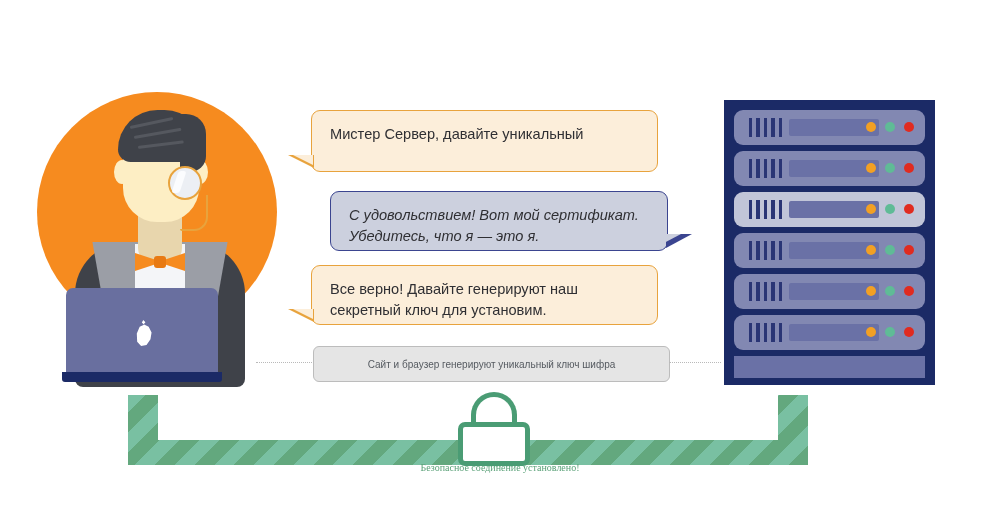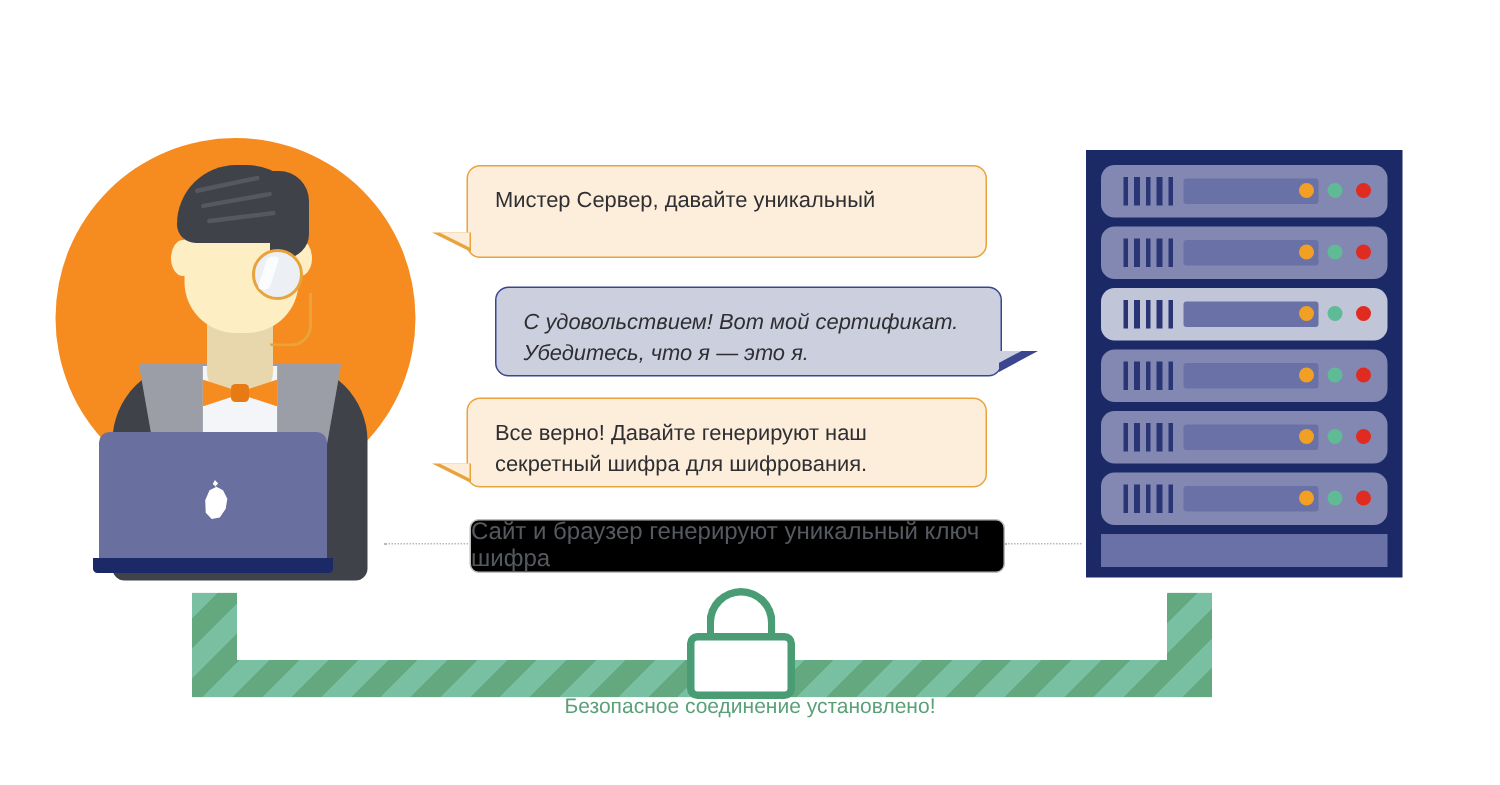--- a/index.html
+++ b/index.html
@@ -65,23 +65,23 @@
   .bub.blue{background:#ccd0de;border:1.8px solid #3b4590;}
   .tail{position:absolute;width:0;height:0;}
   .tail.o-left{border-top:13px solid #e8a33d;border-left:26px solid transparent;}
   .tail.o-left-in{border-top:10px solid #fceeda;border-left:20px solid transparent;}
   .tail.b-right{border-top:14px solid #3b4590;border-right:26px solid transparent;}
   .tail.b-right-in{border-top:10px solid #ccd0de;border-right:19px solid transparent;}
   .b{font-weight:bold;}
 
   
   .keybox{position:absolute;left:313px;top:346px;width:355px;height:34px;
-     background:#000000;border:1px solid #bcbcbc;border-radius:6px;
+     background:#e5e5e5;border:1px solid #bcbcbc;border-radius:6px;
      display:flex;align-items:center;justify-content:center;
-     font-size:16px;color:#555a60;}
+     font-size:10px;color:#555a60;}
   .dots{position:absolute;top:362px;height:0;border-top:1.6px dotted #b9b9b9;}
   .dots.left{left:256px;width:56px;}
   .dots.right{left:669px;width:52px;}
 
   
   .rack{position:absolute;left:724px;top:100px;width:211px;height:285px;
      background:#1b2a66;padding:10px;box-sizing:border-box;}
   .unit{height:35px;margin-bottom:6px;background:#8288b2;border-radius:9px;
      position:relative;}
   .unit.hl{background:#c1c5d8;}
@@ -99,22 +99,22 @@
         #63a87e 0 14px,#79c0a2 14px 28px);
      clip-path:polygon(0 0,30px 0,30px 45px,650px 45px,650px 0,680px 0,
                        680px 70px,0 70px);}
   .lock{position:absolute;left:458px;top:392px;width:72px;height:74px;}
   .lock .body{position:absolute;left:0;top:30px;width:72px;height:44px;
      background:#fff;border:5px solid #4a9c74;border-radius:7px;box-sizing:border-box;}
   .lock .shkl{position:absolute;left:13px;top:0;width:46px;height:44px;
      border:5px solid #4a9c74;border-bottom:none;
      border-radius:23px 23px 0 0;background:#fff;box-sizing:border-box;}
   .caption{position:absolute;left:0;top:462px;width:1000px;text-align:center;
-     font-family:Liberation Sans, sans-serif;
-     font-size:14px;color:#5aa178;}
+     font-family:Liberation Serif, serif;
+     font-size:10px;color:#5aa178;}
 </style>
 </head>
 <body>
 
 <div id="stage">
 
   <div class="orange-circle"></div>
   <div class="char">
     <div class="suit"></div>
     <div class="suit-l"></div>
@@ -149,21 +149,21 @@
 
   <div class="bub blue" style="left:330px;top:191px;width:338px;height:60px;font-style:italic;">
     <span>С удовольствием! Вот мой сертификат.</span>
     <span class="t2">Убедитесь, что я — это я.</span>
   </div>
   <div class="tail b-right" style="left:666px;top:234px;"></div>
   <div class="tail b-right-in" style="left:662px;top:234px;"></div>
 
   <div class="bub orange" style="left:311px;top:265px;width:347px;height:60px;">
     <span>Все верно! Давайте генерируют наш</span>
-    <span class="t2">секретный шифра для шифрования.</span>
+    <span class="t2">секретный ключ для установим.</span>
   </div>
   <div class="tail o-left" style="left:288px;top:309px;"></div>
   <div class="tail o-left-in" style="left:293px;top:309px;"></div>
 
   <div class="dots left"></div>
   <div class="keybox">
     <span>Сайт и браузер генерируют уникальный ключ шифра</span>
   </div>
   <div class="dots right"></div>
 

